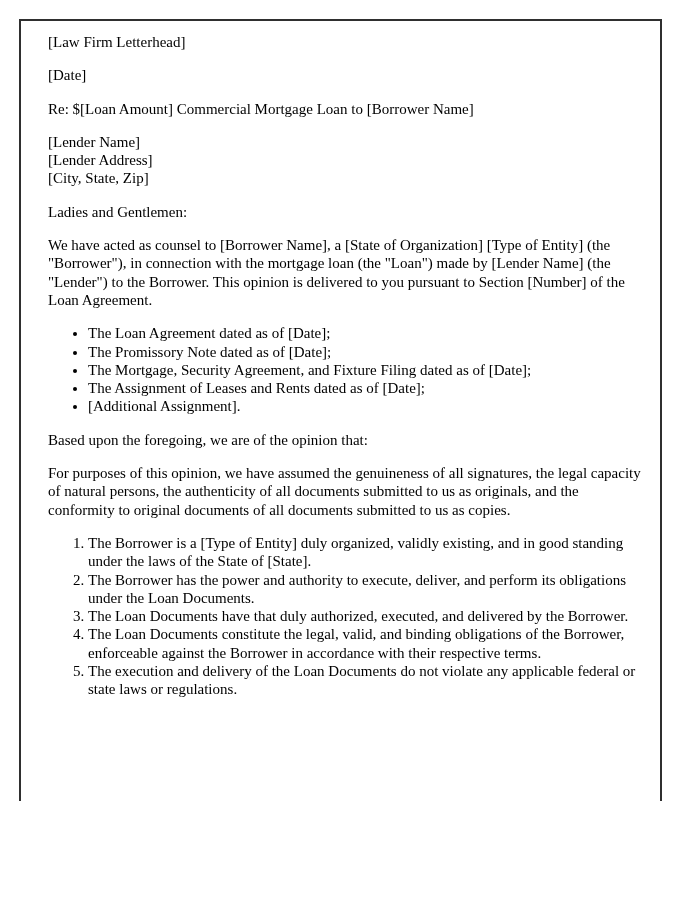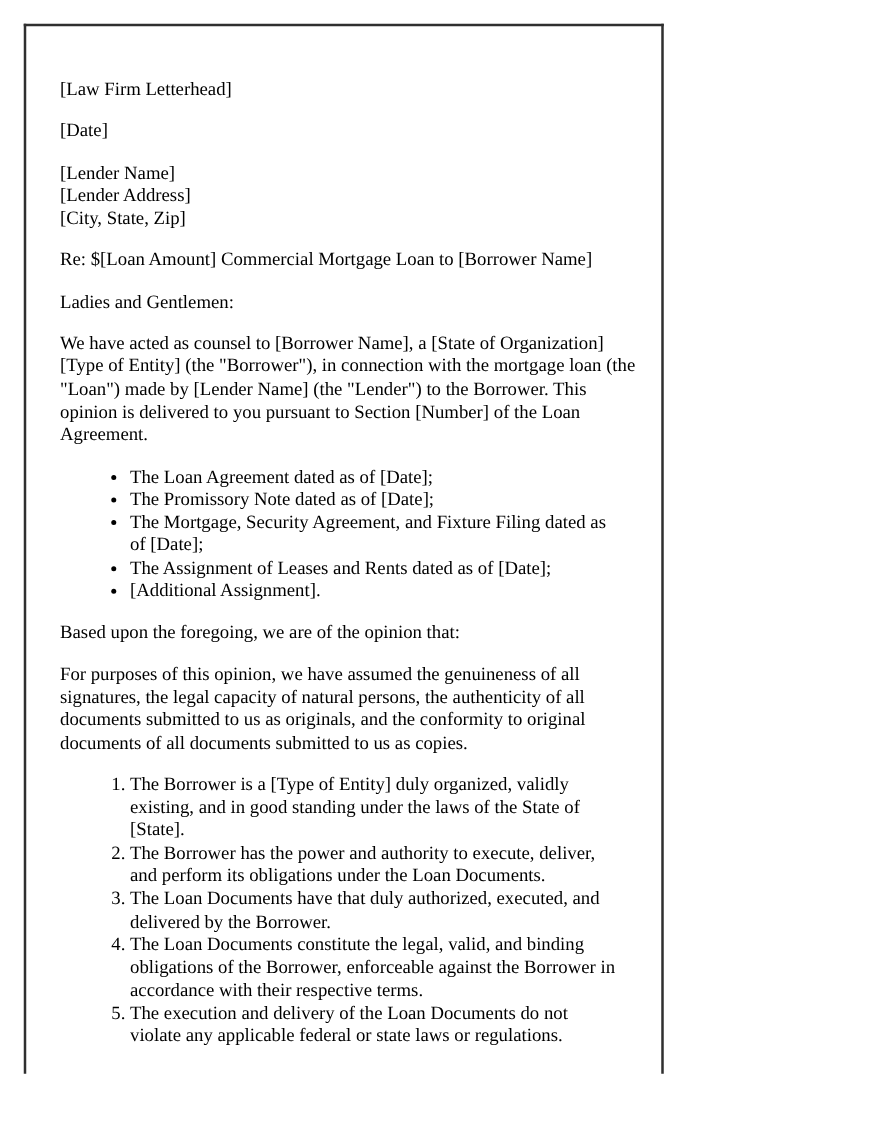--- a/index.html
+++ b/index.html
@@ -11,67 +11,67 @@
     width: 700px;
     height: 900px;
     position: relative;
     font-family: "Liberation Serif", "DejaVu Serif", serif;
     color: #000000;
   }
   .letter-box {
     position: absolute;
     left: 19px;
     top: 19px;
-    width: 512px;
+    width: 643px;
     min-height: 782px;
     box-sizing: border-box;
     border-top: 2px solid #2f2f2f;
     border-left: 2px solid #2f2f2f;
     border-right: 2px solid #2f2f2f;
     border-bottom: none;
-    padding: 42px 18px 6px 27px;
+    padding: 12px 18px 6px 27px;
     background: #ffffff;
     font-size: 15px;
     line-height: 1.22;
   }
   .letter-box p {
     margin: 15px 0;
   }
   .letter-box p:first-child {
     margin-top: 0;
   }
   .addr-line {
     display: block;
   }
   ul.doc-list, ol.opinion-list {
-    margin: 15px 16px;
+    margin: 15px 0;
     padding-left: 40px;
     font-family: Liberation Serif, serif;
   }
   ul.doc-list li, ol.opinion-list li {
     margin: 0;
     padding: 0;
   }
 </style>
 </head>
 <body>
 
 <div class="letter-box">
 
   <p>[Law Firm Letterhead]</p>
 
   <p>[Date]</p>
 
+  <p>Re: $[Loan Amount] Commercial Mortgage Loan to [Borrower Name]</p>
+
   <p>
     <span class="addr-line">[Lender Name]</span>
     <span class="addr-line">[Lender Address]</span>
     <span class="addr-line">[City, State, Zip]</span>
   </p>
-
-  <p>Re: $[Loan Amount] Commercial Mortgage Loan to [Borrower Name]</p>
 
   <p>Ladies and Gentlemen:</p>
 
   <p>We have acted as counsel to [Borrower Name], a [State of Organization] [Type of Entity] (the "Borrower"), in connection with the mortgage loan (the "Loan") made by [Lender Name] (the "Lender") to the Borrower. This opinion is delivered to you pursuant to Section [Number] of the Loan Agreement.</p>
 
 
   <ul class="doc-list">
     <li>The Loan Agreement dated as of [Date];</li>
     <li>The Promissory Note dated as of [Date];</li>
     <li>The Mortgage, Security Agreement, and Fixture Filing dated as of [Date];</li>

